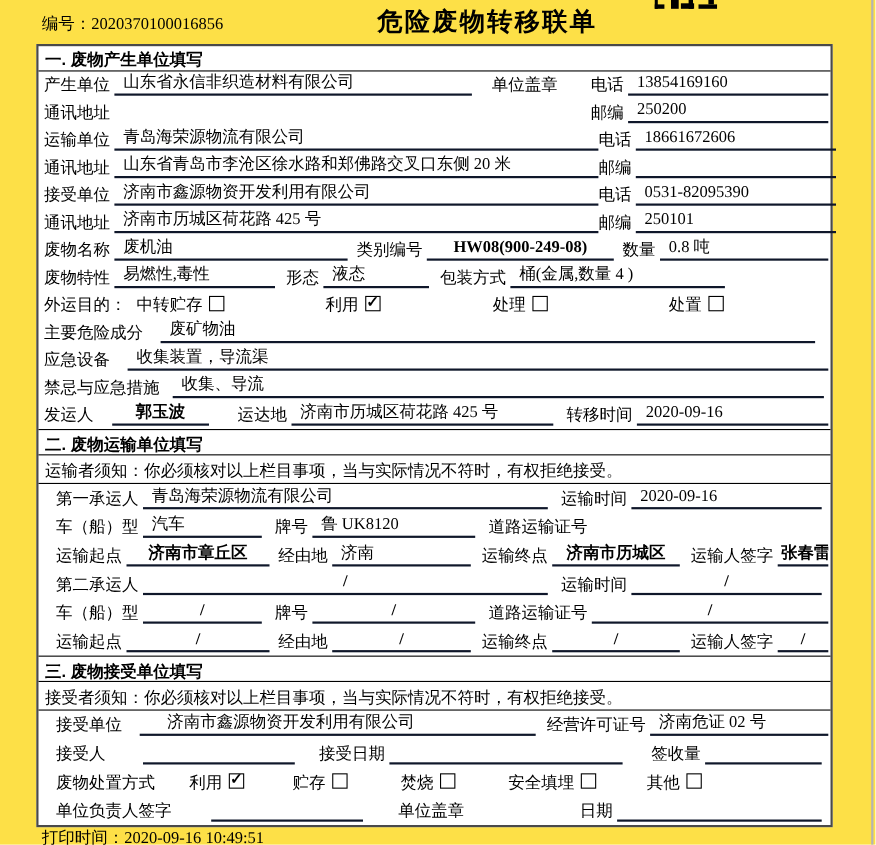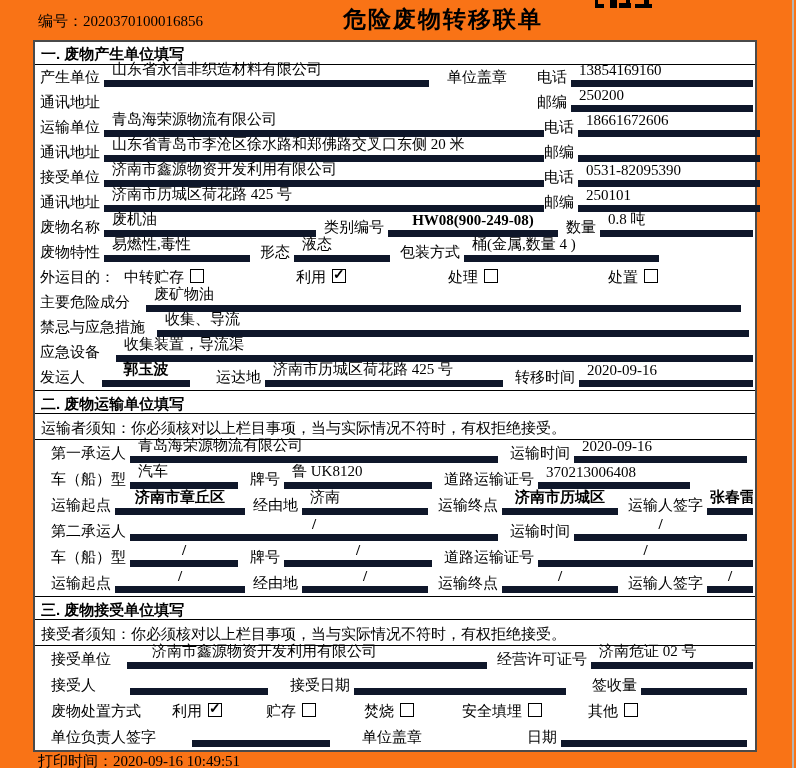--- a/index.html
+++ b/index.html
@@ -1,40 +1,40 @@
 <!DOCTYPE html>
 <html><head>
 <meta charset="utf-8">
 <style>
   html,body{margin:0;padding:0;}
   body{
     width:796px;height:768px;background:#ffffff;color:#000;
     font-family:"Liberation Serif","DejaVu Serif",serif;
     font-size:15px;position:relative;overflow:hidden;
   }
-  .page{position:absolute;inset:0;background:#f97316;}
+  .page{position:absolute;inset:0;background:#fde047;}
   .doc-number{position:absolute;left:38px;top:12px;white-space:nowrap;}
   .form-title{position:absolute;left:0;top:4px;width:100%;text-align:center;
     padding-left:90px;box-sizing:border-box;font-size:23px;font-weight:bold;letter-spacing:2px;}
   .qr{position:absolute;left:595px;top:0;}
   .edge-line{position:absolute;left:792px;top:0;width:2px;height:768px;background:#b4b4b4;}
 
   .form-box{position:absolute;left:33px;top:40px;width:720px;border:2px solid #4a4a4a;background:#fff;}
   .sec-header{height:23px;box-sizing:border-box;padding:3px 6px 0;
     font-family:"Liberation Sans","DejaVu Sans",sans-serif;font-weight:bold;font-size:15px;
     border-bottom:1px solid #000;}
   .sec-header.mid{border-top:1px solid #000;height:24px;padding-top:4px;}
   .notice{height:26px;box-sizing:border-box;padding:5px 6px 0;border-bottom:1px solid #000;}
 
   .row{display:flex;align-items:flex-end;height:25px;box-sizing:border-box;
     padding:0 2px 3px 5px;}
   .row.r26{height:26px;padding-left:16px;}
   .lb{white-space:nowrap;margin-right:4px;flex:0 0 auto;}
   .plain{white-space:nowrap;flex:0 0 auto;}
-  .u{border-bottom:7px solid #0f172a;padding:0 3px 1px 8px;white-space:nowrap;
+  .u{border-bottom:2px solid #0f172a;padding:0 3px 1px 8px;white-space:nowrap;
     overflow:hidden;box-sizing:border-box;flex:0 0 auto;min-height:17px;}
   .u.c{text-align:center;padding-left:3px;font-weight:bold;}
   .u.fill{flex:1 1 auto;}
   .mla{margin-left:auto;}
   .cb{display:inline-block;width:12px;height:12px;border:1px solid #000;
     margin-left:6px;position:relative;vertical-align:-1px;}
   .cb.checked::after{content:"\2713";position:absolute;left:0;top:-4px;font-size:14px;font-weight:bold;}
   .opt{white-space:nowrap;flex:0 0 auto;}
   .print-time{position:absolute;left:38px;top:752px;white-space:nowrap;}
 </style>
@@ -128,27 +128,27 @@
       <span class="opt" style="margin-left:102px"><span>处理</span><span class="cb"></span></span>
       <span class="opt" style="margin-left:110px"><span>处置</span><span class="cb"></span></span>
     </div>
 
     <div class="row">
       <span class="lb">主要危险成分</span>
       <span class="u fill" style="margin-left:12px;margin-right:12px">废矿物油</span>
     </div>
 
     <div class="row">
+      <span class="lb">应急设备</span>
+      <span class="u fill" style="margin-left:12px">收集装置，导流渠</span>
+    </div>
+
+    <div class="row">
       <span class="lb">禁忌与应急措施</span>
       <span class="u fill" style="margin-left:8px;margin-right:4px">收集、导流</span>
-    </div>
-
-    <div class="row">
-      <span class="lb">应急设备</span>
-      <span class="u fill" style="margin-left:12px">收集装置，导流渠</span>
     </div>
 
     <div class="row">
       <span class="lb" style="width:50px">发运人</span>
       <span class="u c" style="width:88px;margin-left:8px">郭玉波</span>
       <span class="lb" style="margin-left:26px">运达地</span>
       <span class="u" style="width:238px">济南市历城区荷花路 425 号</span>
       <span class="lb" style="margin-left:12px">转移时间</span>
       <span class="u fill">2020-09-16</span>
     </div>
@@ -162,21 +162,20 @@
       <span class="lb" style="margin-left:12px">运输时间</span>
       <span class="u fill" style="margin-right:6px">2020-09-16</span>
     </div>
 
     <div class="row r26">
       <span class="lb">车（船）型</span>
       <span class="u" style="width:108px">汽车</span>
       <span class="lb" style="margin-left:12px">牌号</span>
       <span class="u" style="width:148px">鲁 UK8120</span>
       <span class="lb" style="margin-left:12px">道路运输证号</span>
-      <span class="u" style="width:152px">370213006408</span>
     </div>
 
     <div class="row r26">
       <span class="lb">运输起点</span>
       <span class="u c" style="width:130px">济南市章丘区</span>
       <span class="lb" style="margin-left:8px">经由地</span>
       <span class="u" style="width:126px">济南</span>
       <span class="lb" style="margin-left:10px">运输终点</span>
       <span class="u c" style="width:116px">济南市历城区</span>
       <span class="lb" style="margin-left:10px">运输人签字</span>

